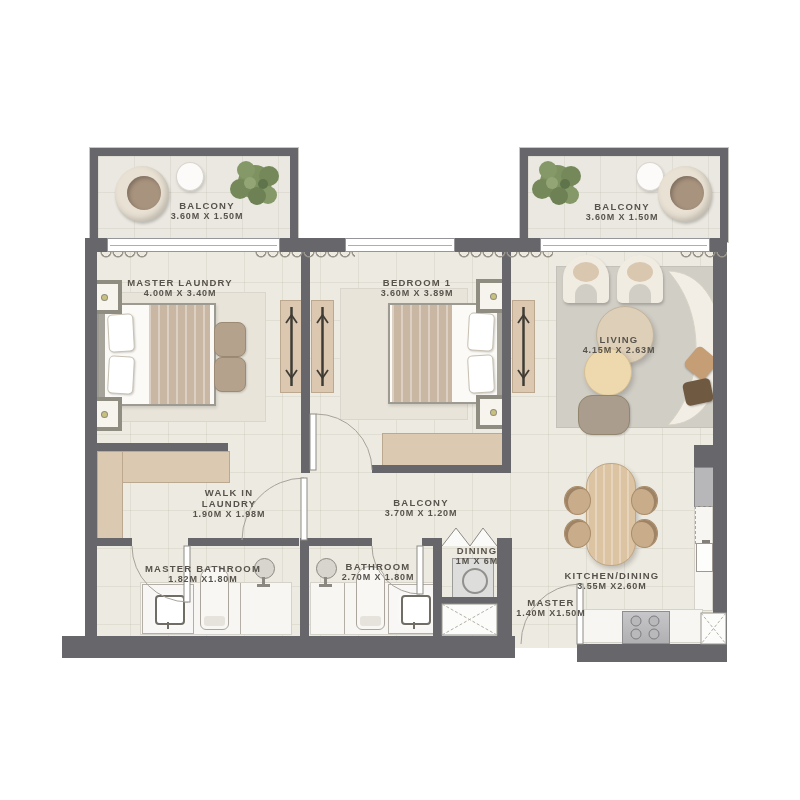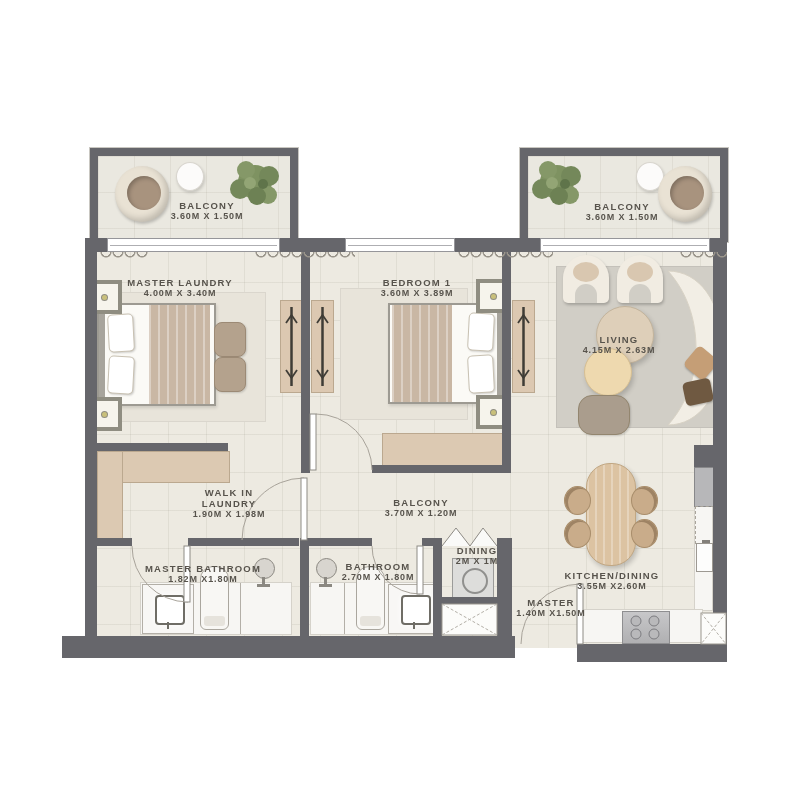--- a/index.html
+++ b/index.html
@@ -320,21 +320,21 @@
     <div class="ln">WALK IN</div>
     <div class="ln">LAUNDRY</div>
     <div class="ld">1.90M X 1.98M</div>
   </div>
   <div class="label" style="left:421px;top:497px;">
     <div class="ln">BALCONY</div>
     <div class="ld">3.70M X 1.20M</div>
   </div>
   <div class="label" style="left:477px;top:545px;">
     <div class="ln">DINING</div>
-    <div class="ld">2M X 1M</div>
+    <div class="ld">1M X 6M</div>
   </div>
   <div class="label" style="left:203px;top:563px;">
     <div class="ln">MASTER BATHROOM</div>
     <div class="ld">1.82M X1.80M</div>
   </div>
   <div class="label" style="left:378px;top:561px;">
     <div class="ln">BATHROOM</div>
     <div class="ld">2.70M X 1.80M</div>
   </div>
   <div class="label" style="left:612px;top:570px;">

